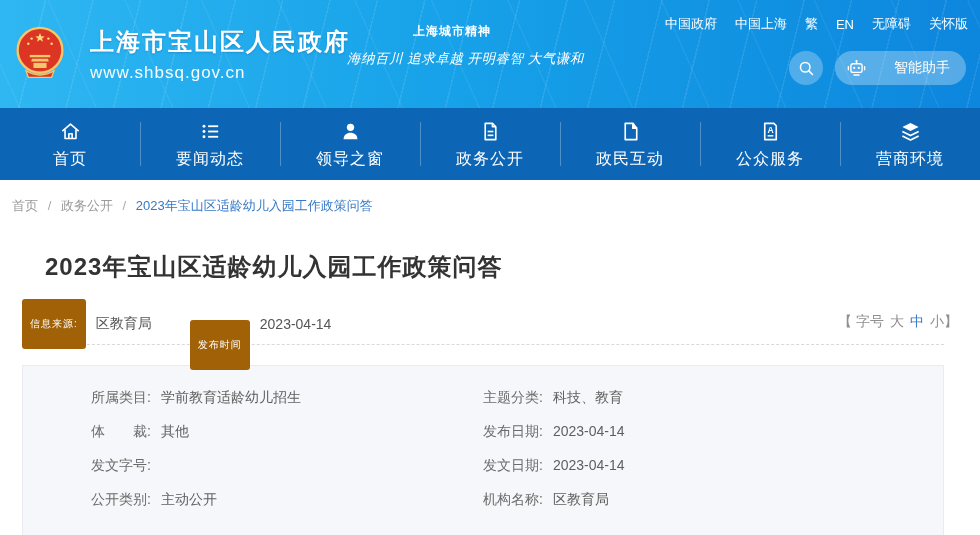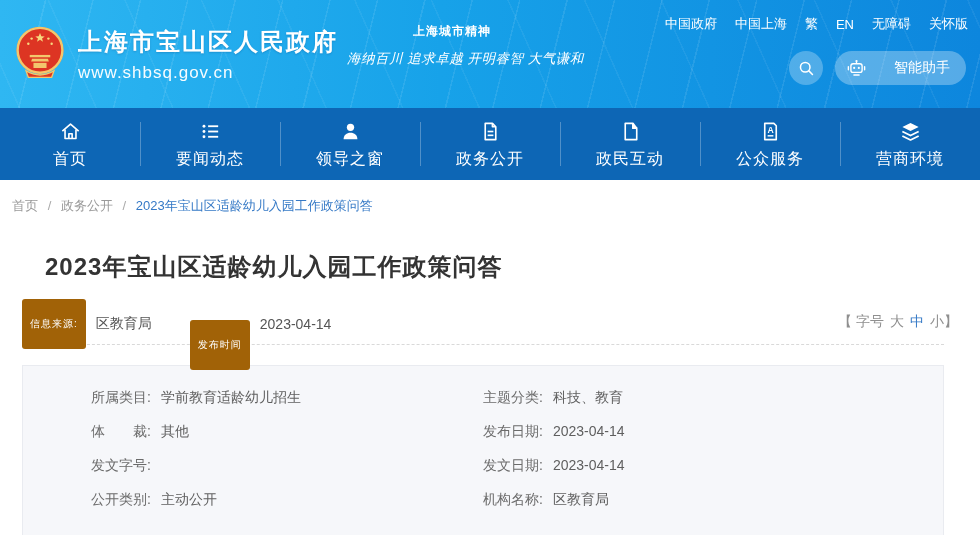--- a/index.html
+++ b/index.html
@@ -12,21 +12,21 @@
     background:linear-gradient(90deg,#2fb7f2 0%,#17a2e9 45%,#0d86dd 100%);
     overflow:hidden;
   }
   .header::before {
     content:""; position:absolute; inset:-40px;
     background:
       repeating-linear-gradient(104deg, rgba(255,255,255,0.09) 0 1.5px, transparent 1.5px 46px),
       repeating-linear-gradient(66deg, rgba(255,255,255,0.06) 0 1.5px, transparent 1.5px 70px);
     pointer-events:none;
   }
-  .brand { position:absolute; left:12px; top:24px; display:flex; align-items:center; }
+  .brand { position:absolute; left:12px; top:24px; display:flex; align-items:center;gap:12px; }
   .emblem { width:56px; height:60px; flex:0 0 auto; }
   .brand-text { margin-left:10px; color:#fff; }
   .site-name { font-size:24px; font-weight:bold; letter-spacing:2px; text-shadow:0 1px 2px rgba(0,60,120,.25); }
   .site-url { font-size:17px; letter-spacing:1px; margin-top:5px; color:rgba(255,255,255,.96); }
 
   .slogan { position:absolute; left:347px; top:23px; width:210px; text-align:center; color:#fff; }
   .slogan-title { font-size:12px; font-weight:bold; letter-spacing:1px; }
   .slogan-text { font-size:13.5px; margin-top:10px; white-space:nowrap; letter-spacing:.5px;font-style:italic; }
 
   .top-links { position:absolute; right:12px; top:15px; display:flex; align-items:center; }

